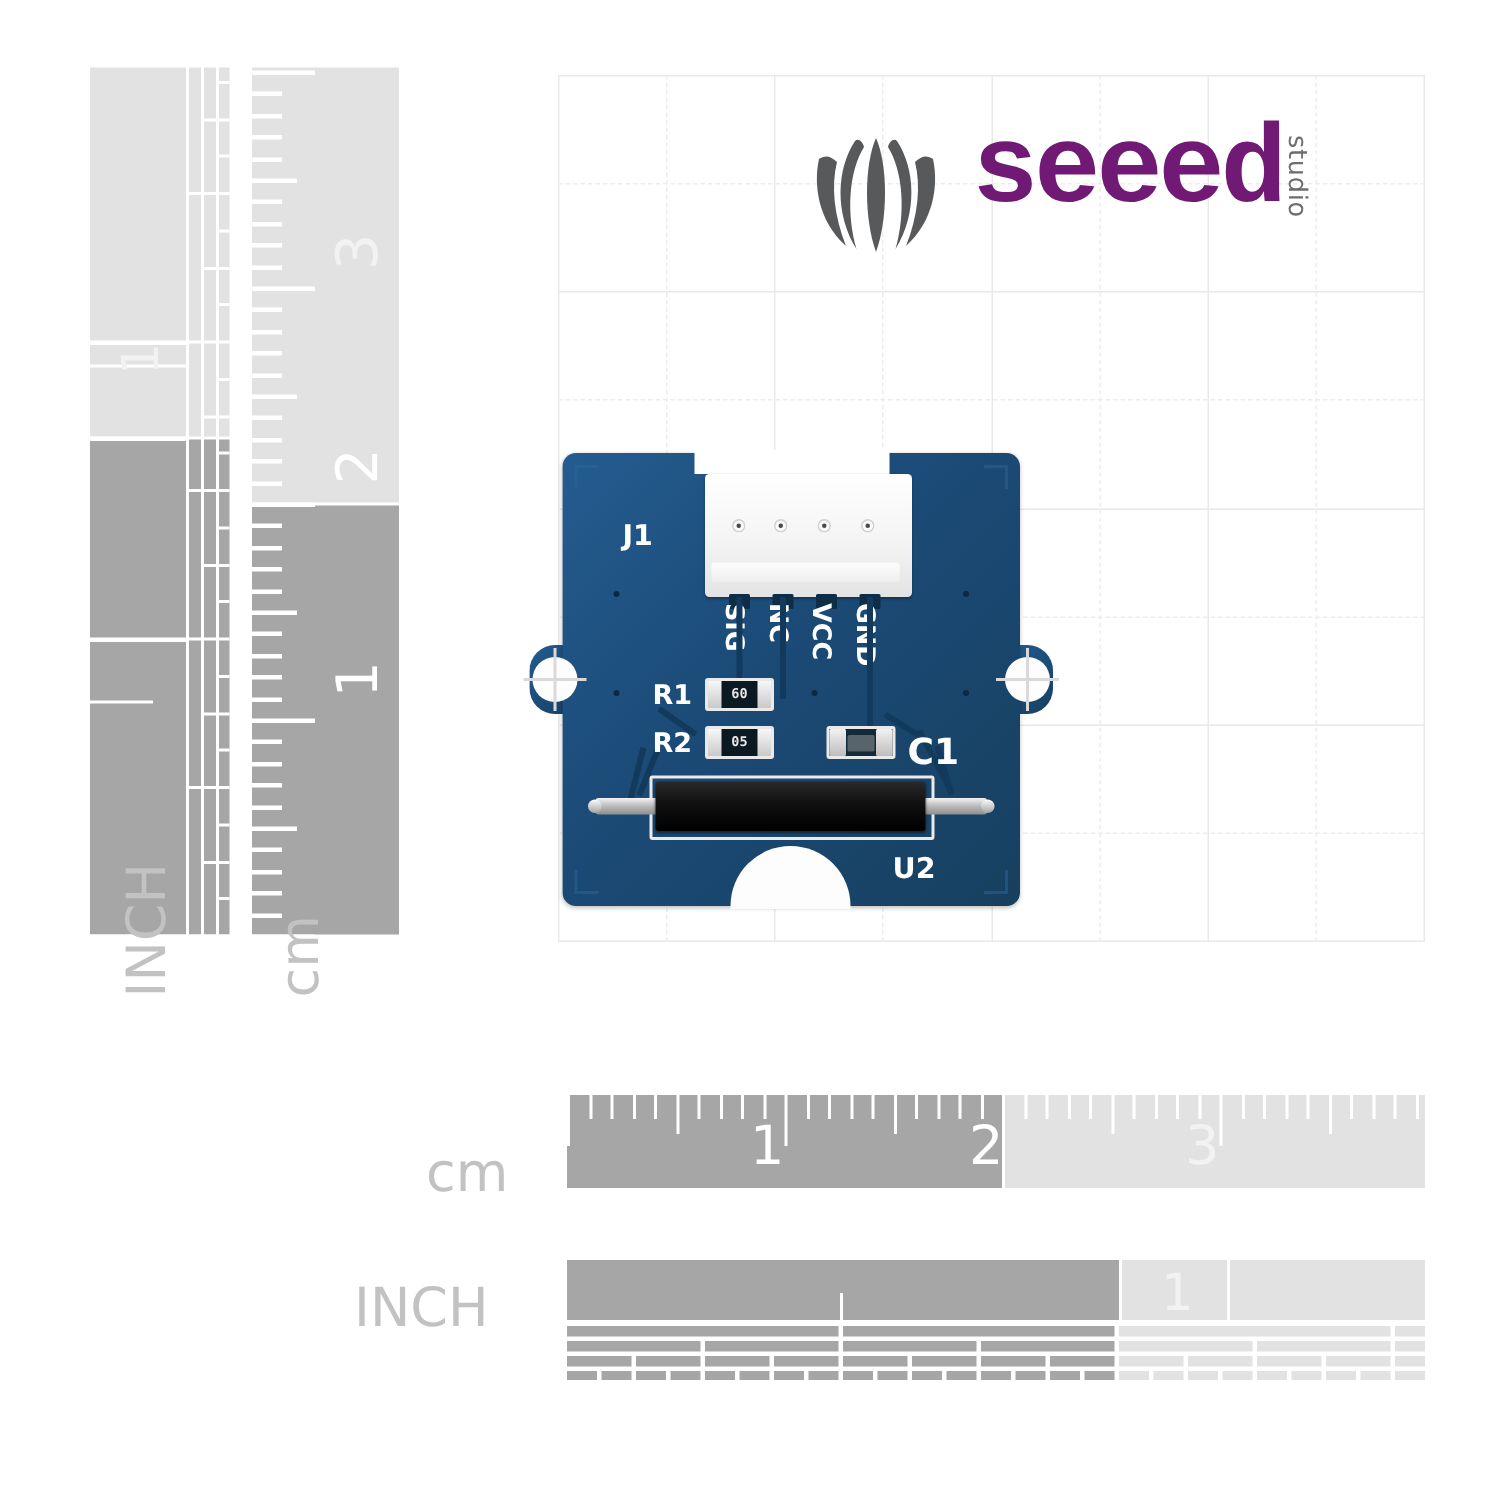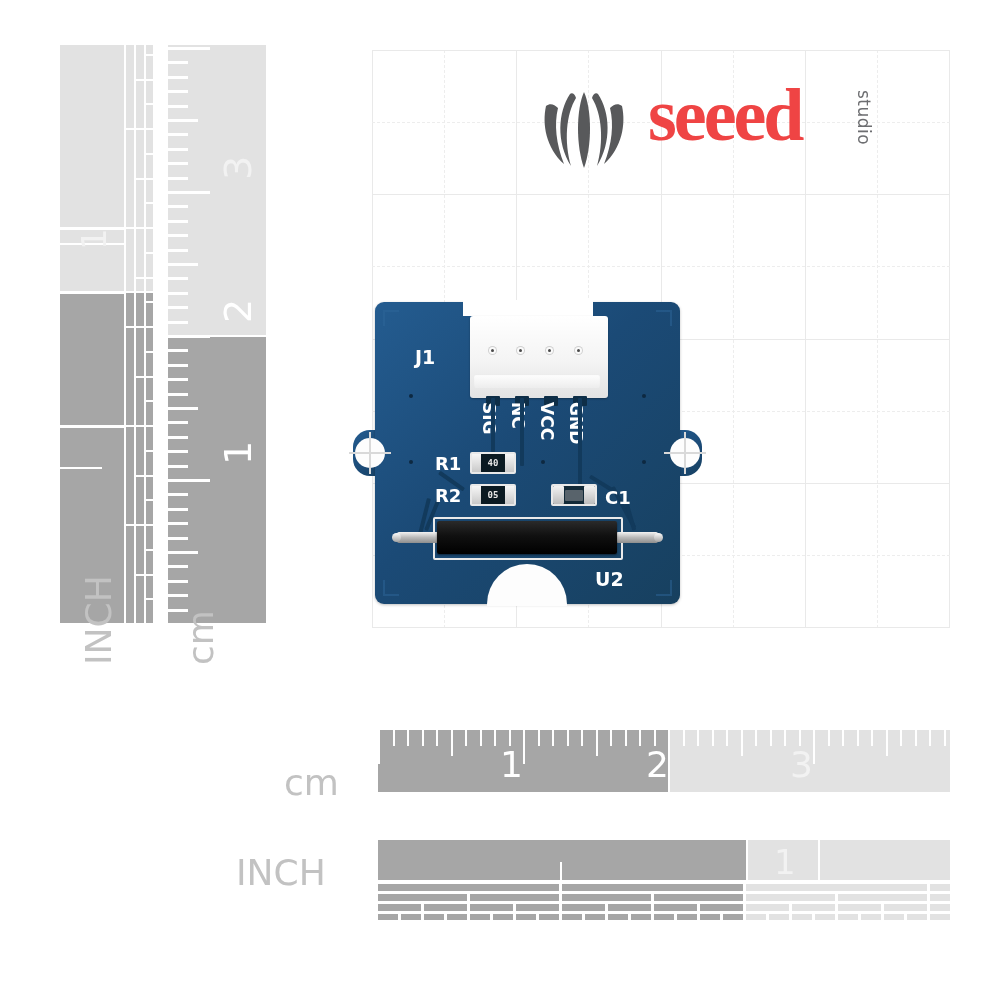--- a/index.html
+++ b/index.html
@@ -19,22 +19,22 @@
   .gline-solid-h { height:1px; width:100%; left:0; }
   .gline-dash-v { position:absolute; width:0; height:100%; top:0;
       border-left:1px dashed #ededed; }
   .gline-dash-h { position:absolute; height:0; width:100%; left:0;
       border-top:1px dashed #ededed; }
 
   
   .logo-wrap { position:absolute; left:540px; top:88px; width:400px; height:105px; }
   .logo-mark { position:absolute; left:0; top:2px; width:90px; height:85px; }
   .logo-text { position:absolute; left:108px; top:-10px;
-     font-family:Liberation Serif, serif; font-weight:700;
-     font-size:74px; color:#ef4444; letter-spacing:-3px; line-height:1;text-align:right; }
+     font-family:Liberation Mono, monospace; font-weight:700;
+     font-size:74px; color:#701a75; letter-spacing:-3px; line-height:1;text-align:right; }
   .logo-studio { position:absolute; left:334px; top:2px;
      font-family:"DejaVu Sans", sans-serif; font-size:17px; color:#6d6e71;
      transform:rotate(90deg); transform-origin:left top; white-space:nowrap;
      letter-spacing:0.5px; }
   .logo-tag { position:absolute; left:110px; top:68px;
      font-family:"DejaVu Sans", sans-serif; font-weight:700; font-size:22px;
      color:#58595b; white-space:nowrap; letter-spacing:-0.2px;}
 
   
   .rl-dark  { background:#a6a6a6; }
@@ -454,38 +454,38 @@
     <div class="trace" style="left:203px;top:110px;width:4px;height:78px;"></div>
     <div class="trace" style="left:62px;top:196px;width:4px;height:34px;transform:rotate(22deg);transform-origin:top left;"></div>
     <div class="trace" style="left:52px;top:196px;width:4px;height:40px;transform:rotate(14deg);transform-origin:top left;"></div>
     <div class="trace" style="left:90px;top:186px;width:4px;height:30px;transform:rotate(125deg);transform-origin:top left;"></div>
     <div class="trace" style="left:236px;top:186px;width:4px;height:46px;transform:rotate(-28deg);transform-origin:top left;"></div>
     <div class="trace" style="left:248px;top:196px;width:4px;height:34px;transform:rotate(-16deg);transform-origin:top left;"></div>
     <div class="trace" style="left:214px;top:176px;width:4px;height:26px;transform:rotate(-58deg);transform-origin:top left;"></div>
 
     <div class="res" style="left:95px;top:150px;">
       <div class="cap-end"></div>
-      <div class="code">40</div>
+      <div class="code">60</div>
       <div class="cap-end"></div>
     </div>
     <div class="silk" style="left:60px;top:151px;font-size:18px;">R1</div>
 
     <div class="res" style="left:95px;top:182px;">
       <div class="cap-end"></div>
       <div class="code">05</div>
       <div class="cap-end"></div>
     </div>
     <div class="silk" style="left:60px;top:183px;font-size:18px;">R2</div>
 
     <div class="cap" style="left:176px;top:182px;">
       <div class="cap-end"></div>
       <div class="body"></div>
       <div class="cap-end"></div>
     </div>
-    <div class="silk" style="left:230px;top:185px;font-size:18px;">C1</div>
+    <div class="silk" style="left:230px;top:185px;font-size:24px;">C1</div>
 
     <div class="u2-outline"></div>
     <div class="lead l"></div>
     <div class="lead r"></div>
     <div class="u2-pkg"></div>
     <div class="silk" style="left:220px;top:266px;font-size:19px;">U2</div>
   </div>
 
 </div>
 

